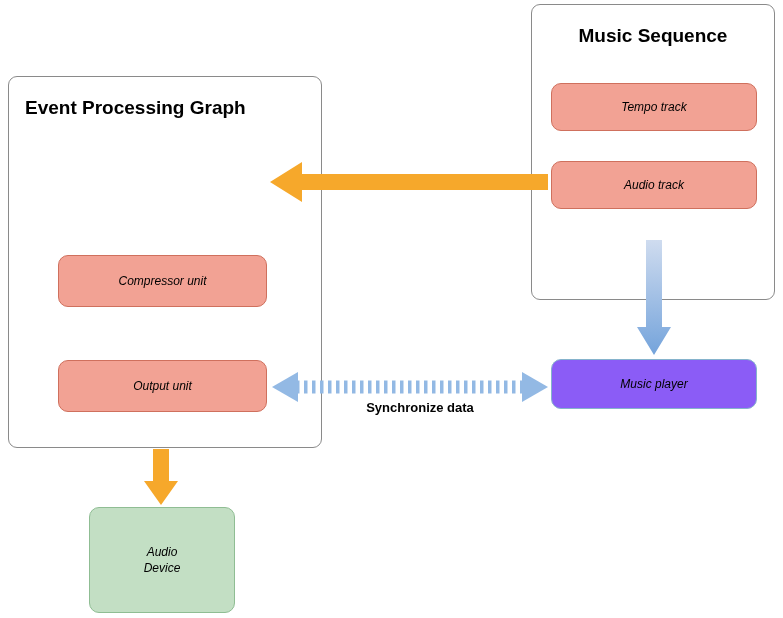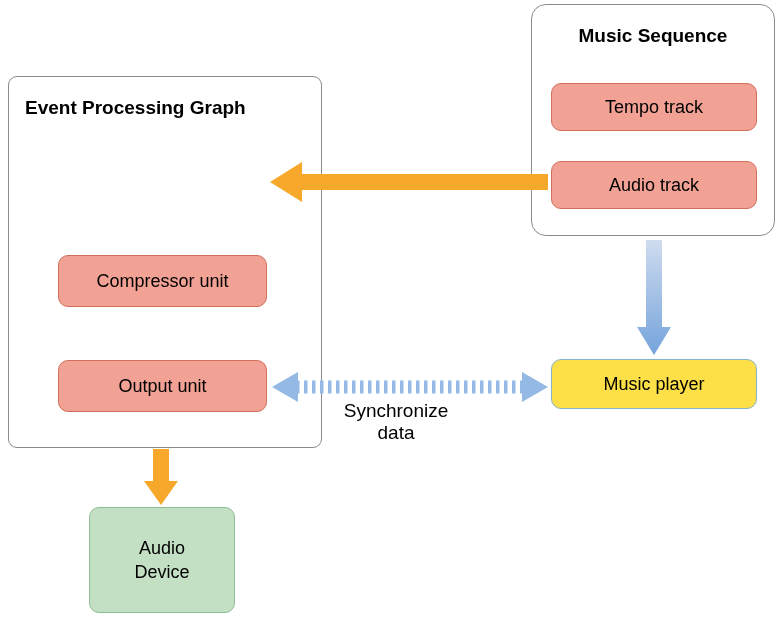--- a/index.html
+++ b/index.html
@@ -29,29 +29,30 @@
     font-weight: bold;
     white-space: nowrap;
   }
   .node {
     position: absolute;
     box-sizing: border-box;
     border-radius: 10px;
     display: flex;
     align-items: center;
     justify-content: center;
-    font-size: 18px;
+    font-size: 12px;
     text-align: center;
+    font-style: italic;
   }
   .node-salmon {
     background: #f2a294;
     border: 1.5px solid #cf705d;
   }
   .node-blue {
-    background: #fde047;
+    background: #8b5cf6;
     border: 1.5px solid #85b3cc;
     align-items: center;
   }
   .node-green {
     background: #c3dfc4;
     border: 1.5px solid #8fbd93;
   }
   .multiline {
     white-space: pre-line;
     line-height: 1.35;
@@ -60,44 +61,45 @@
     position: absolute;
     left: 0;
     top: 0;
     width: 783px;
     height: 618px;
     pointer-events: none;
     z-index: 5;
   }
   .sync-label {
     position: absolute;
-    left: 326px;
+    left: 350px;
     top: 400px;
     width: 140px;
     text-align: center;
-    font-size: 19px;
+    font-size: 13px;
     z-index: 6;
+    font-weight: bold;
   }
 </style>
 </head>
 <body>
 
 <div class="canvas">
 
   <div class="group-box" style="left:8px; top:76px; width:314px; height:372px;">
     <div class="group-title" style="left:16px; top:20px;">Event Processing Graph</div>
     <div class="node node-salmon" style="left:49px; top:178px; width:209px; height:52px;">
       <span>Compressor unit</span>
     </div>
     <div class="node node-salmon" style="left:49px; top:283px; width:209px; height:52px;">
       <span>Output unit</span>
     </div>
   </div>
 
-  <div class="group-box" style="left:531px; top:4px; width:244px; height:232px;border-radius:15px;">
+  <div class="group-box" style="left:531px; top:4px; width:244px; height:296px;">
     <div class="group-title" style="left:0; top:20px; width:100%; text-align:center;">Music Sequence</div>
     <div class="node node-salmon" style="left:19px; top:78px; width:206px; height:48px;">
       <span>Tempo track</span>
     </div>
     <div class="node node-salmon" style="left:19px; top:156px; width:206px; height:48px;">
       <span>Audio track</span>
     </div>
   </div>
 
   <div class="node node-blue" style="left:551px; top:359px; width:206px; height:50px;">

